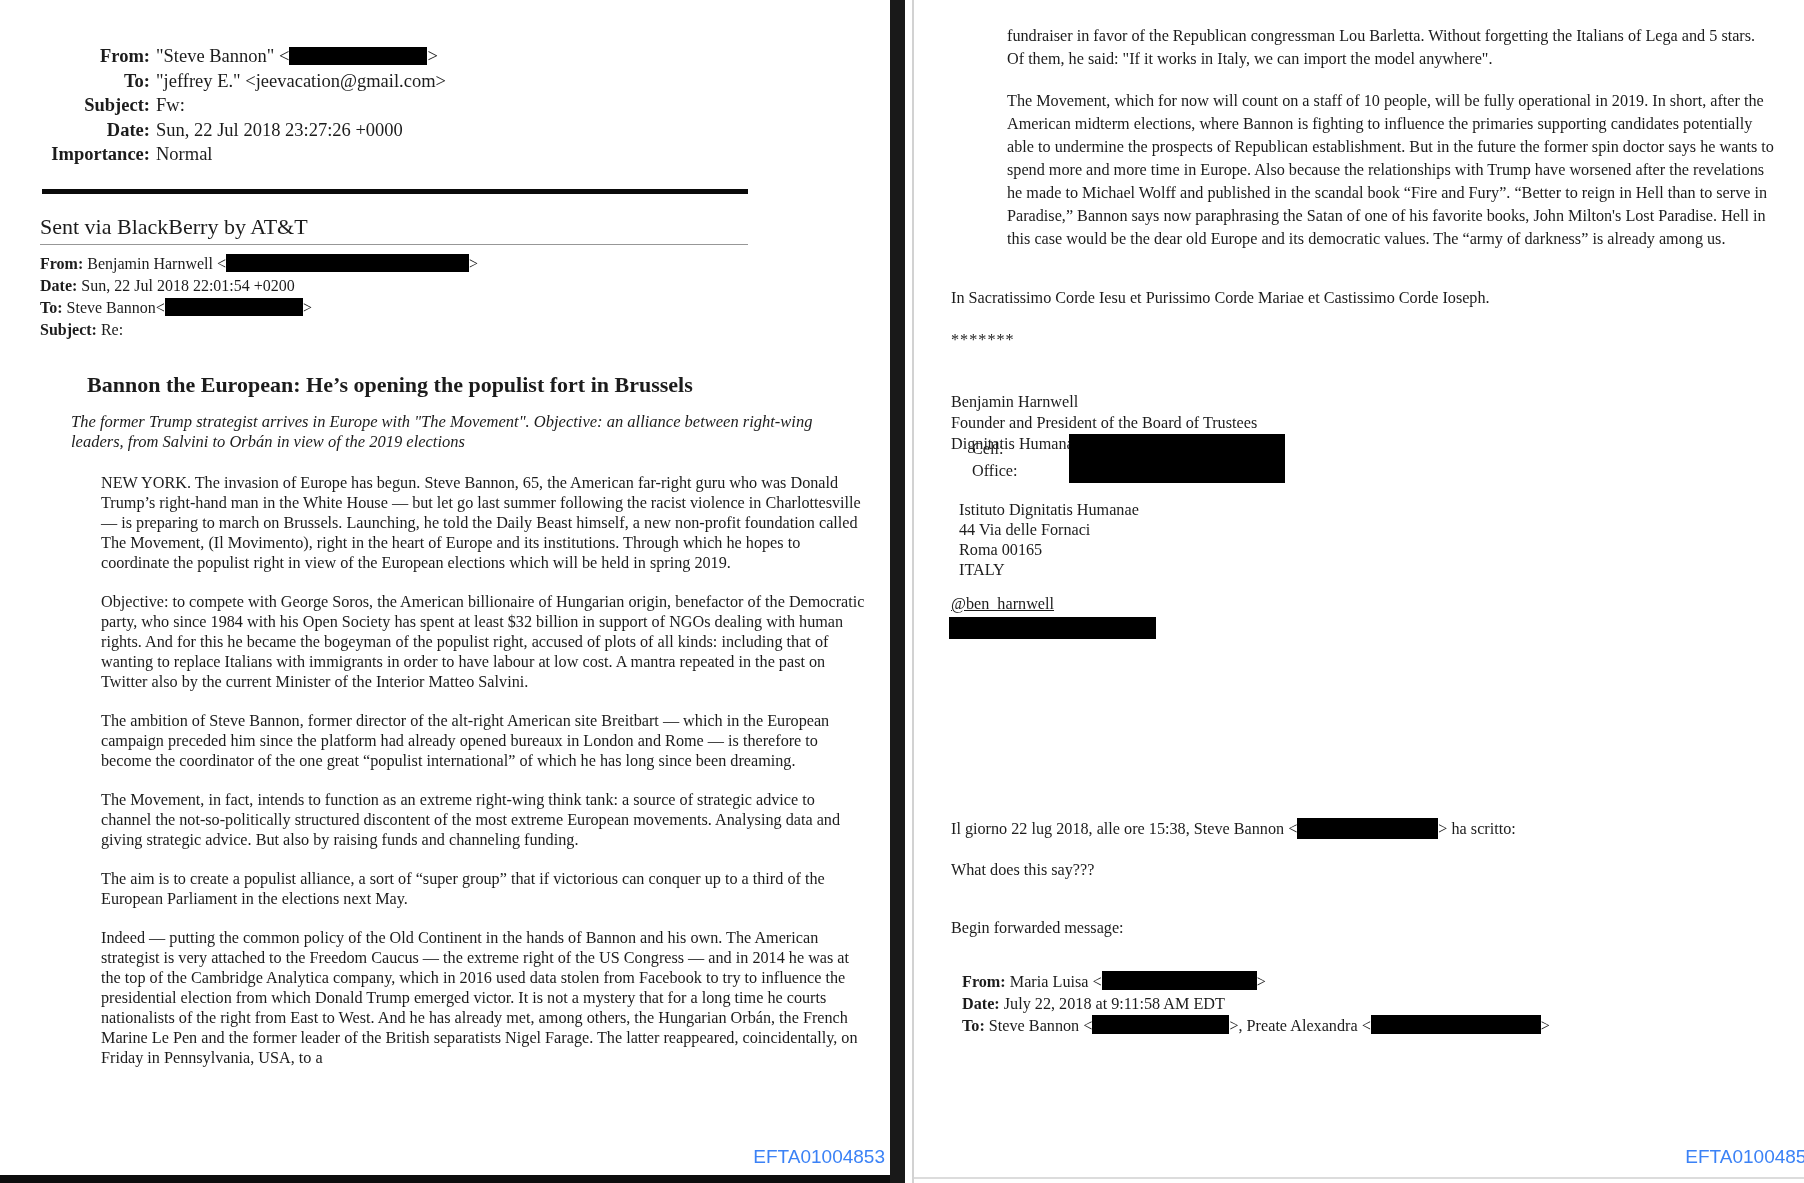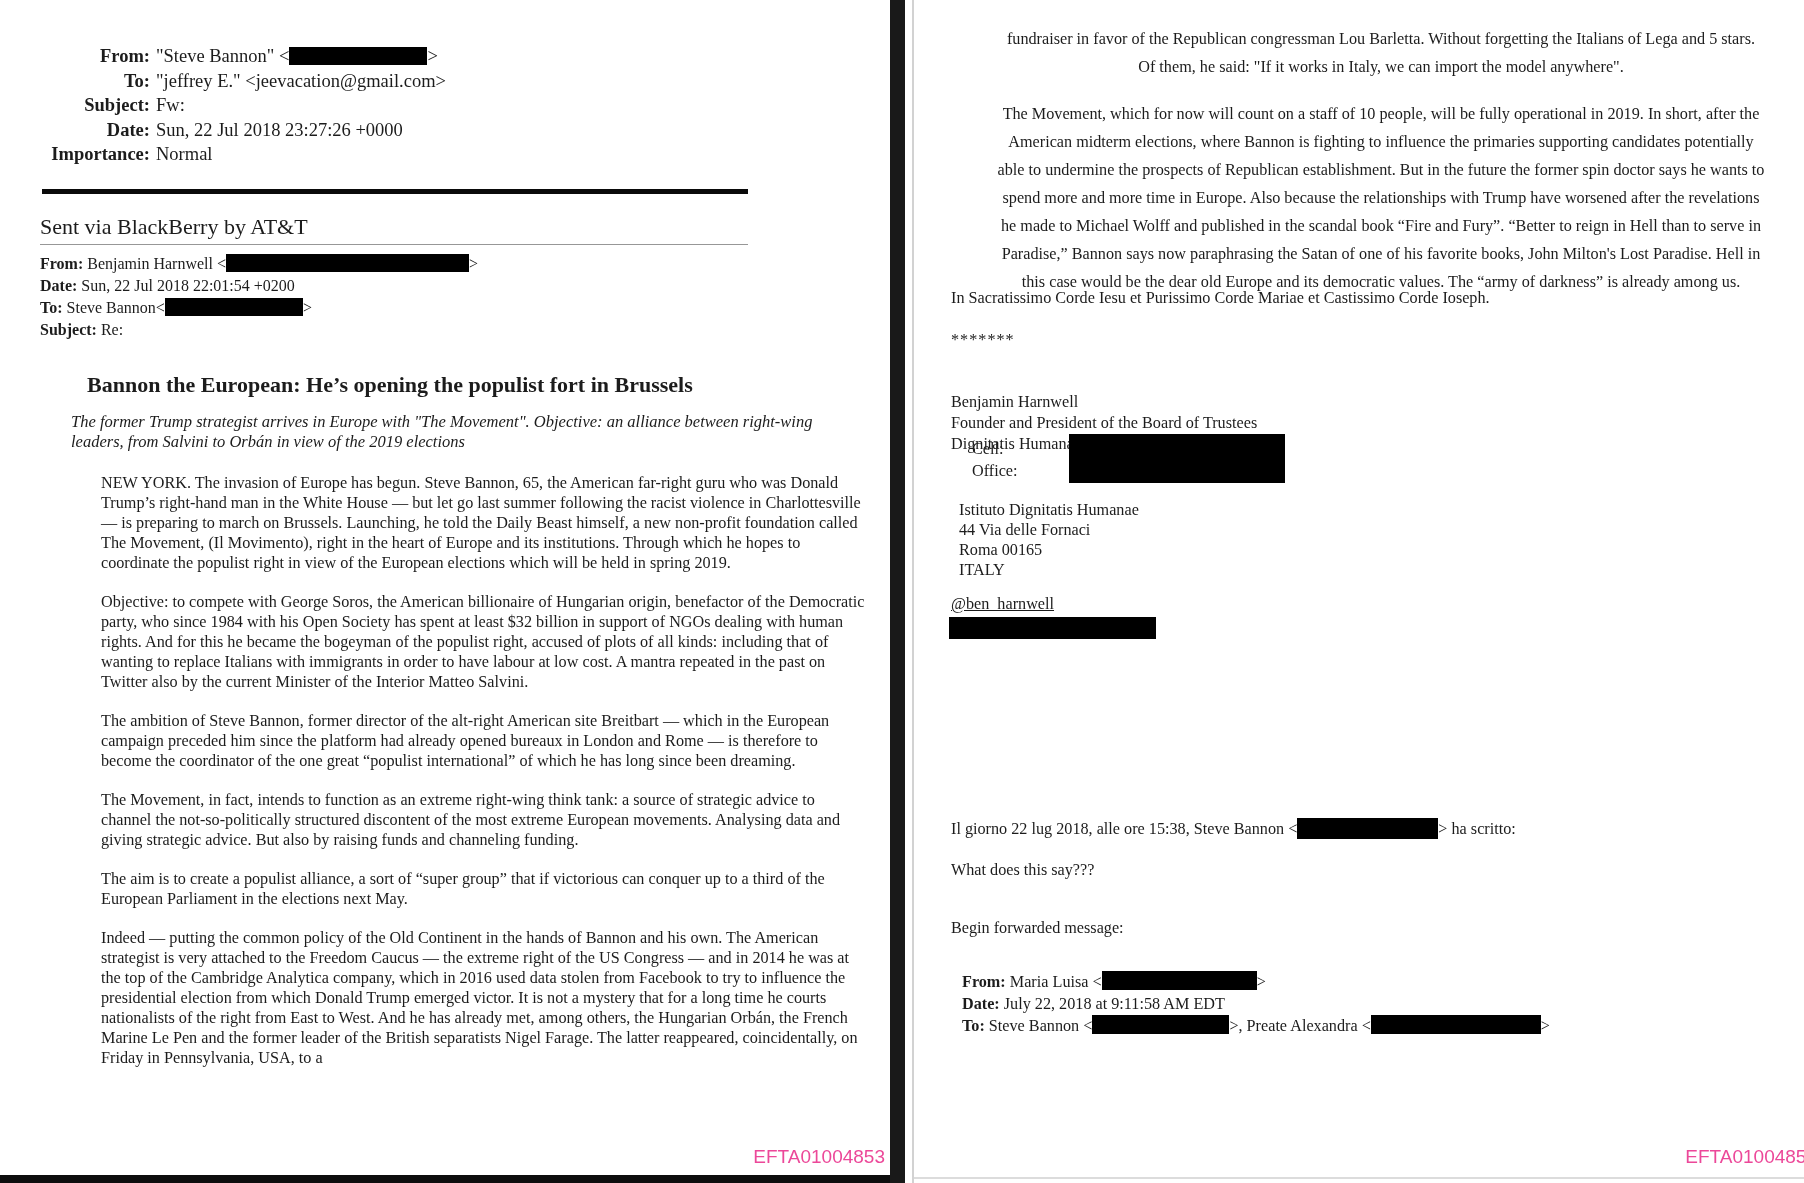--- a/index.html
+++ b/index.html
@@ -17,31 +17,31 @@
   .rule-thick{top:189px;left:42px;width:706px;height:5px;background:#0a0a0a;}
   .sent-via{top:214px;left:40px;font-size:22px;white-space:nowrap;}
   .rule-thin{top:244px;left:40px;width:708px;height:1px;background:#979797;}
   .inner-header{top:253px;left:40px;font-size:16px;line-height:22px;}
   .inner-header .row{white-space:nowrap;}
   .inner-header b{font-weight:bold;}
   .article-title{top:372px;left:87px;font-size:22px;font-weight:bold;white-space:nowrap;}
   .article-subtitle{top:412px;left:71px;width:745px;font-size:16.5px;font-style:italic;line-height:20px;}
   .article-body{top:473px;left:85px;width:782px;font-size:16.2px;line-height:20px;}
   .article-body p{margin:0 0 19px 16px;}
-  .bates{font-family:"Liberation Sans","DejaVu Sans",sans-serif;font-size:19px;color:#ec4899;}
+  .bates{font-family:"Liberation Sans","DejaVu Sans",sans-serif;font-size:19px;color:#3b82f6;}
   .bates-left{top:1146px;left:645px;width:240px;text-align:right;background:#ffffff;}
   .strip-bottom{top:1175px;left:0;width:890px;height:8px;background:#0d0d0d;}
   
   .divider{position:absolute;left:890px;top:0;width:15px;height:1183px;background:#191919;}
   .divider-nub{top:1175px;left:908px;width:10px;height:8px;background:#0d0d0d;position:absolute;}
   
   .page-right{position:absolute;left:905px;top:0;width:899px;height:1183px;background:#ffffff;font-size:16.2px;}
   .edge-left{top:0;left:7px;width:2px;height:1183px;background:#d2d2d2;}
   .edge-bottom{left:9px;top:1177px;width:890px;height:2px;background:#dcdcdc;}
-  .article-cont{top:25px;left:92px;width:768px;line-height:28px;text-align:center;}
+  .article-cont{top:25px;left:102px;width:768px;line-height:23px;}
   .article-cont p{margin:0 0 19px 0;}
   .valediction{top:289px;left:46px;white-space:nowrap;}
   .stars{top:331px;left:46px;letter-spacing:1px;}
   .sig{top:392px;left:46px;line-height:21px;}
   .contact{top:438px;left:46px;line-height:22px;margin-left:21px;}
   .contact-redact{position:absolute;left:97px;top:-4px;width:216px;height:49px;background:#000;}
   .address{top:500px;left:46px;line-height:20px;margin-left:8px;}
   .twitter{top:595px;left:46px;text-decoration:underline;}
   .twitter-redact{top:617px;left:44px;width:207px;height:22px;background:#000;}
   .attribution{top:818px;left:46px;white-space:nowrap;}

